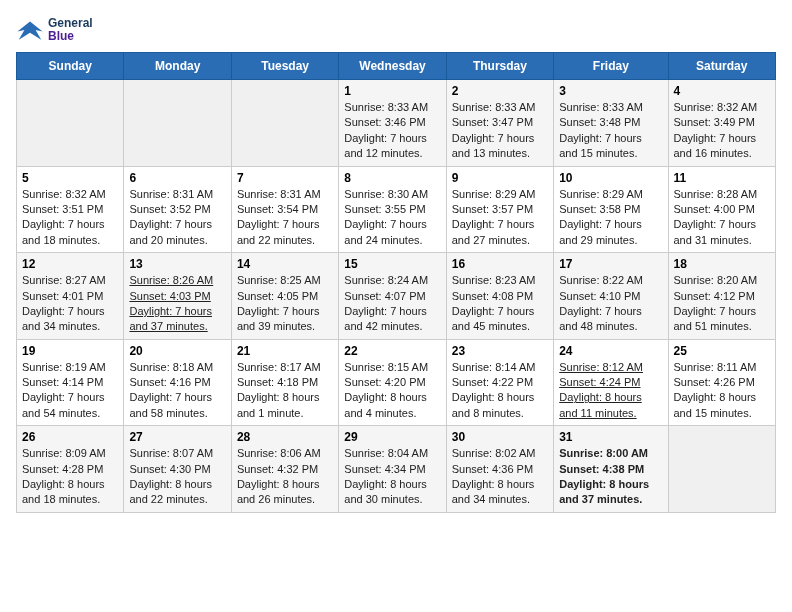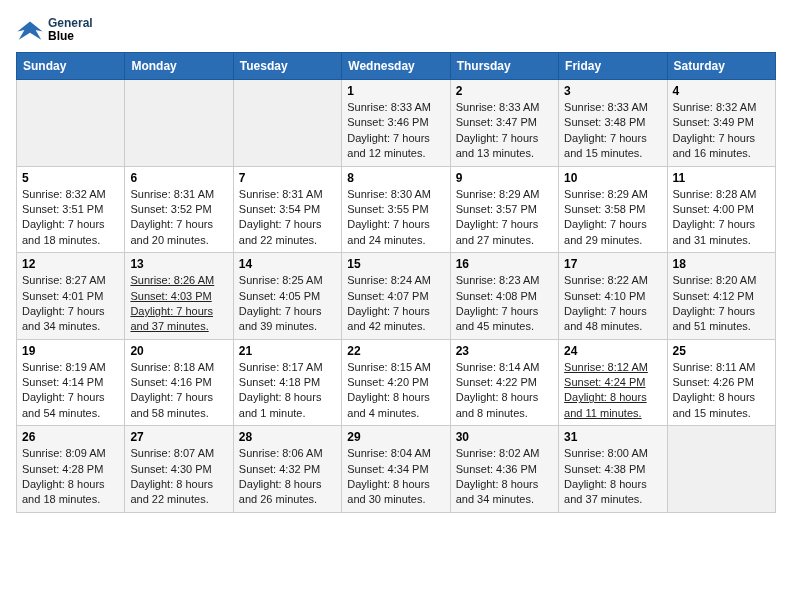--- a/index.html
+++ b/index.html
@@ -21,21 +21,21 @@
       align-items: center;
       gap: 4px;
     }
     .logo-text {
       font-size: 12px;
       font-weight: bold;
       color: #1a3a5c;
       line-height: 1.1;
     }
     .logo-text span {
-      color: #000000;
+      color: #4c1d95;
       text-align: right;
     }
     .logo-bird {
       width: 28px;
       height: 28px;
     }
     .title-area {
       text-align: right;
     }
     .cal-title {
@@ -48,21 +48,21 @@
       color: #333;
     }
     table {
       width: 100%;
       border-collapse: collapse;
       font-size: 11px;
     }
     thead tr th {
       background: #2a6db5;
       color: #fff;
-      text-align: left;
+      text-align: center;
       padding: 6px 6px;
       font-size: 12px;
       font-weight: bold;
       border: 1px solid #1a5a9a;
     }
     tbody tr td {
       border: 1px solid #ccc;
       vertical-align: top;
       padding: 4px 5px;
       height: 80px;
@@ -335,21 +335,21 @@
         </td>
         <td>
           <div class="day-num">30</div>
           <div class="day-info" style="white-space: pre-line;">Sunrise: 8:02 AM
 Sunset: 4:36 PM
 Daylight: 8 hours
 and 34 minutes.</div>
         </td>
         <td>
           <div class="day-num">31</div>
-          <div class="day-info" style="white-space: pre-line;">Sunrise: 8:00 AM
+          <div class="day-info" style="white-space: pre-line; font-weight: bold;">Sunrise: 8:00 AM
 Sunset: 4:38 PM
 Daylight: 8 hours
 and 37 minutes.</div>
         </td>
         <td class="empty"></td>
       </tr>
     </tbody>
 </table>
 
 </body></html>

